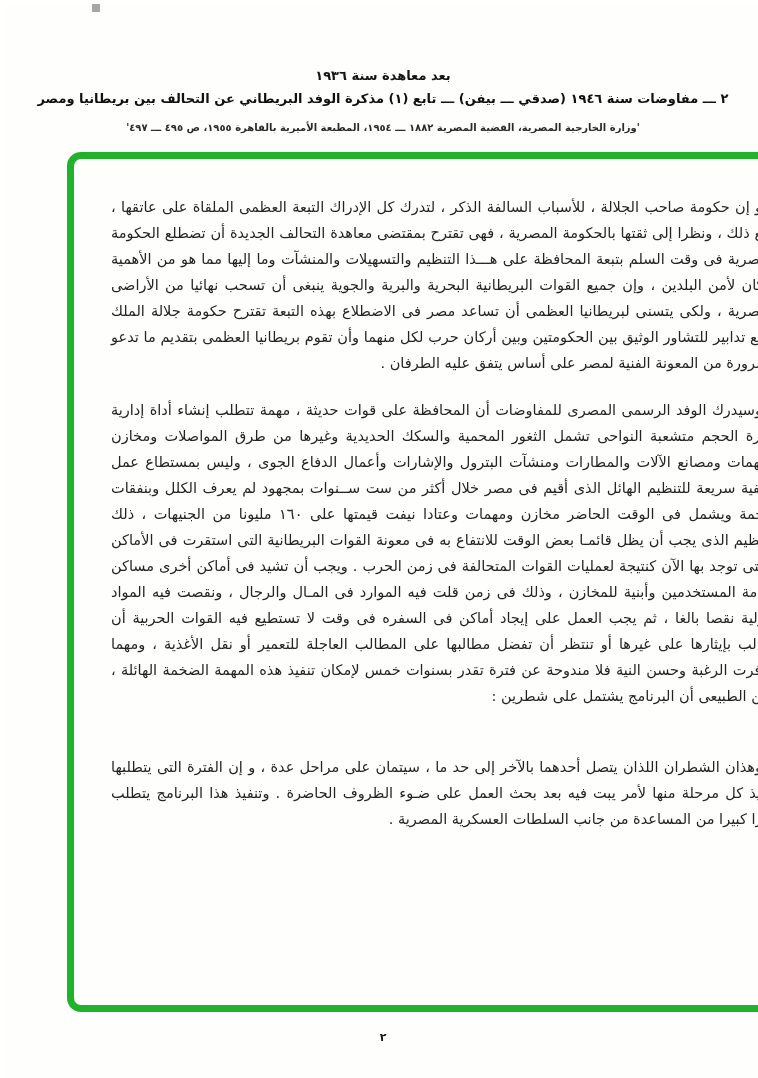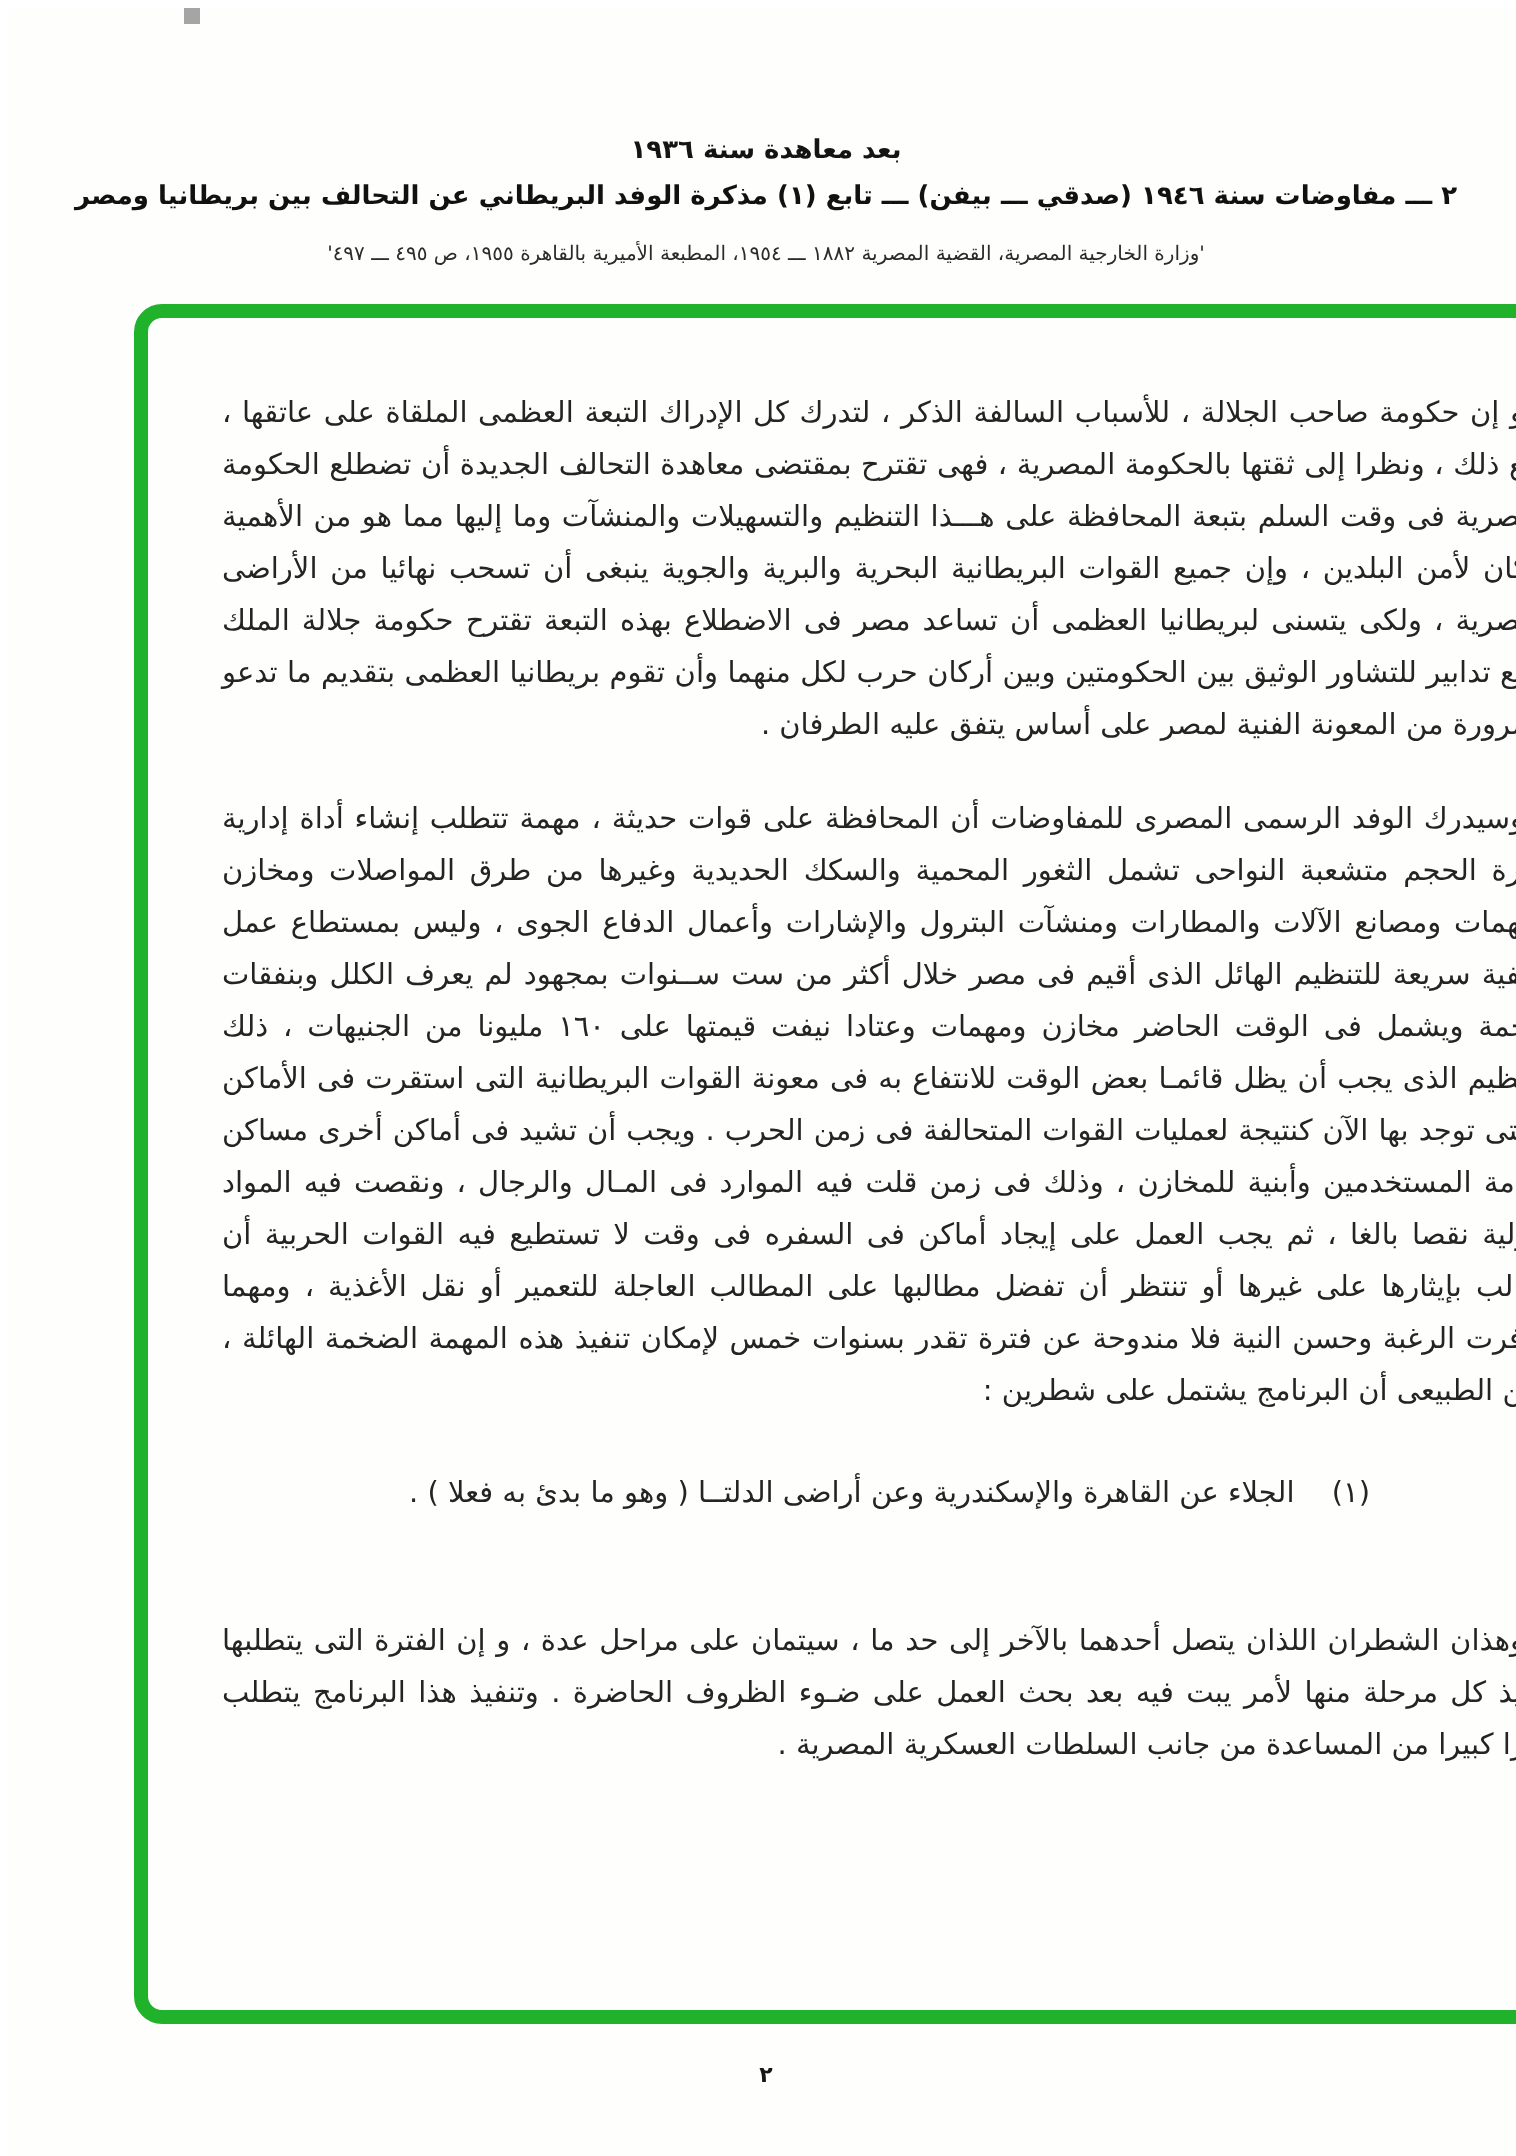--- a/index.html
+++ b/index.html
@@ -21,21 +21,21 @@
     text-align: center; direction: rtl;
   }
   .h1 {
     font-size: 13px; font-weight: bold; color: #141414; letter-spacing: .3px;
   }
   .h2 {
     font-size: 13px; font-weight: bold; color: #111;
     white-space: nowrap;
   }
   .h3 {
-    font-size: 10px; font-weight: normal; margin-top: 8px; color: #2b2b2b;
+    font-size: 10px; font-weight: bold; margin-top: 8px; color: #2b2b2b;
   }
   .frame {
     position: absolute; left: 63px; top: 148px; width: 752px; height: 860px;
     border: 7px solid #21b22c; border-radius: 14px; background: transparent;
   }
   .content {
     position: absolute; inset: 0; padding: 31px 31px 0 33px;
     direction: rtl; text-align: justify;
     font-size: 14.5px; line-height: 26px; color: #242424;
   }
@@ -59,24 +59,20 @@
     <div class="h1">بعد معاهدة سنة ١٩٣٦</div>
     <div class="h2">٢ ـــ مفاوضات سنة ١٩٤٦ (صدقي ـــ بيفن) ـــ تابع (١) مذكرة الوفد البريطاني عن التحالف بين بريطانيا ومصر</div>
     <div class="h3">'وزارة الخارجية المصرية، القضية المصرية ١٨٨٢ ـــ ١٩٥٤، المطبعة الأميرية بالقاهرة ١٩٥٥، ص ٤٩٥ ـــ ٤٩٧'</div>
   </div>
 
   <div class="frame">
     <div class="content">
       <p>و إن حكومة صاحب الجلالة ، للأسباب السالفة الذكر ، لتدرك كل الإدراك التبعة العظمى الملقاة على عاتقها ، ومع ذلك ، ونظرا إلى ثقتها بالحكومة المصرية ، فهى تقترح بمقتضى معاهدة التحالف الجديدة أن تضطلع الحكومة المصرية فى وقت السلم بتبعة المحافظة على هـــذا التنظيم والتسهيلات والمنشآت وما إليها مما هو من الأهمية بمكان لأمن البلدين ، وإن جميع القوات البريطانية البحرية والبرية والجوية ينبغى أن تسحب نهائيا من الأراضى المصرية ، ولكى يتسنى لبريطانيا العظمى أن تساعد مصر فى الاضطلاع بهذه التبعة تقترح حكومة جلالة الملك وضع تدابير للتشاور الوثيق بين الحكومتين وبين أركان حرب لكل منهما وأن تقوم بريطانيا العظمى بتقديم ما تدعو الضرورة من المعونة الفنية لمصر على أساس يتفق عليه الطرفان .</p>
       <p>وسيدرك الوفد الرسمى المصرى للمفاوضات أن المحافظة على قوات حديثة ، مهمة تتطلب إنشاء أداة إدارية كبيرة الحجم متشعبة النواحى تشمل الثغور المحمية والسكك الحديدية وغيرها من طرق المواصلات ومخازن المهمات ومصانع الآلات والمطارات ومنشآت البترول والإشارات وأعمال الدفاع الجوى ، وليس بمستطاع عمل تصفية سريعة للتنظيم الهائل الذى أقيم فى مصر خلال أكثر من ست ســنوات بمجهود لم يعرف الكلل وبنفقات ضخمة ويشمل فى الوقت الحاضر مخازن ومهمات وعتادا نيفت قيمتها على ١٦٠ مليونا من الجنيهات ، ذلك التنظيم الذى يجب أن يظل قائمـا بعض الوقت للانتفاع به فى معونة القوات البريطانية التى استقرت فى الأماكن ، التى توجد بها الآن كنتيجة لعمليات القوات المتحالفة فى زمن الحرب .  ويجب أن تشيد فى أماكن أخرى مساكن لإقامة المستخدمين وأبنية للمخازن ، وذلك فى زمن قلت فيه الموارد فى المـال والرجال ، ونقصت فيه المواد الأولية نقصا بالغا ، ثم يجب العمل على إيجاد أماكن فى السفره فى وقت لا تستطيع فيه القوات الحربية أن تطالب بإيثارها على غيرها أو تنتظر أن تفضل مطالبها على المطالب العاجلة للتعمير أو نقل الأغذية ، ومهما توافرت الرغبة وحسن النية فلا مندوحة عن فترة تقدر بسنوات خمس لإمكان تنفيذ هذه المهمة الضخمة الهائلة ، ومن الطبيعى أن البرنامج يشتمل على شطرين :</p>
       <div class="list">
-        <div class="list-row">
-          <span class="list-num">(١)</span>
-          <span>الجلاء عن القاهرة والإسكندرية وعن أراضى الدلتــا ( وهو ما بدئ به فعلا ) .</span>
-        </div>
       </div>
       <p>وهذان الشطران اللذان يتصل أحدهما بالآخر إلى حد ما ، سيتمان على مراحل عدة ، و إن الفترة التى يتطلبها تنفيذ كل مرحلة منها لأمر يبت فيه بعد بحث العمل على ضـوء الظروف الحاضرة .  وتنفيذ هذا البرنامج يتطلب قدرا كبيرا من المساعدة من جانب السلطات العسكرية المصرية .</p>
     </div>
   </div>
 
   <div class="footer">
     <span>٢</span>
   </div>
 
 </div>

